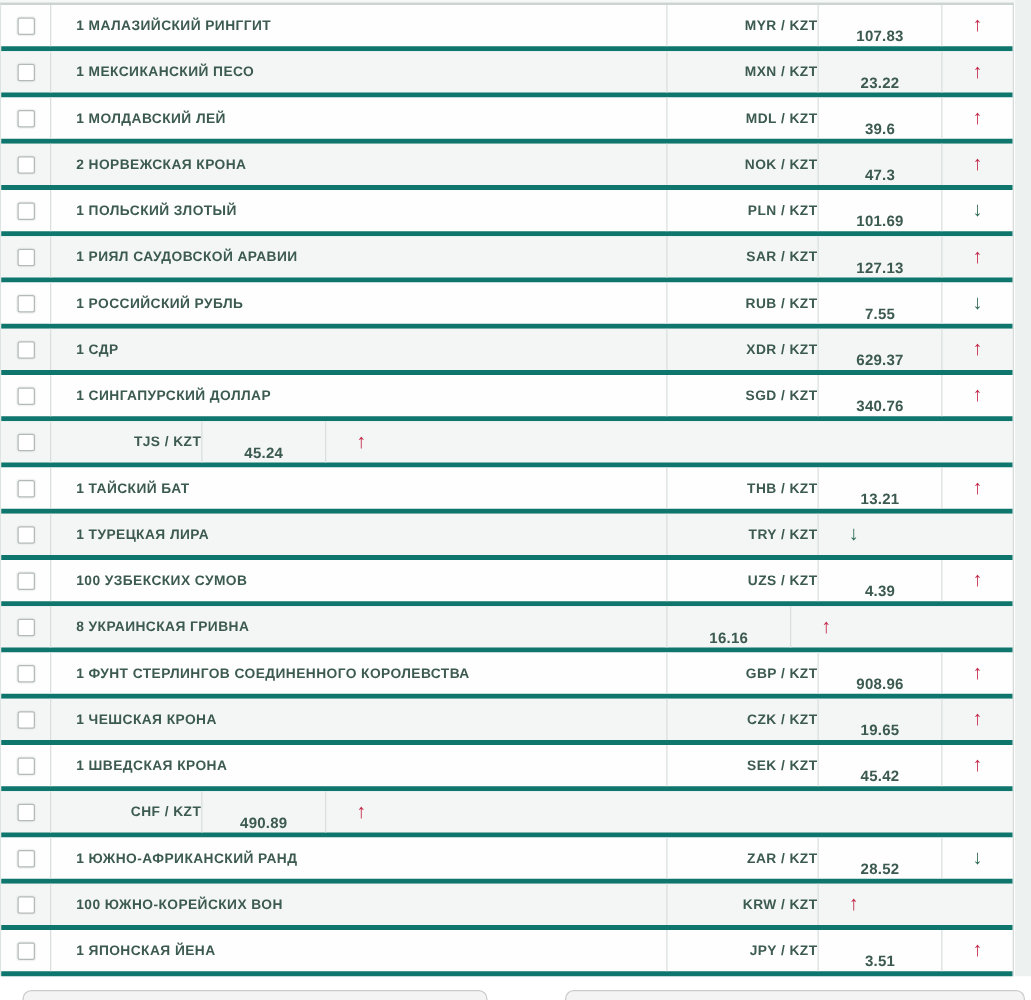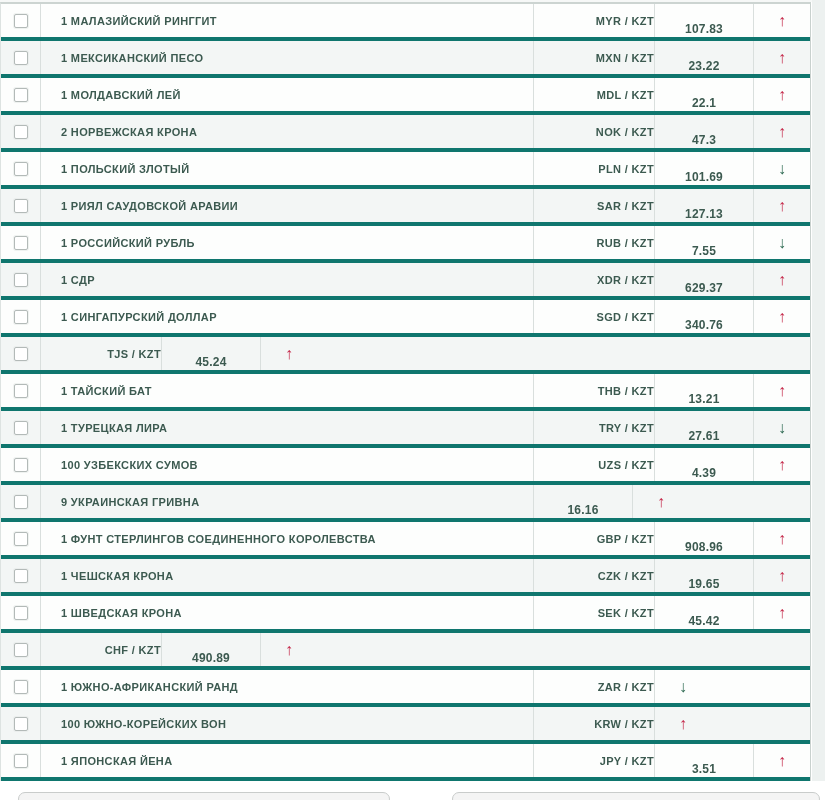--- a/index.html
+++ b/index.html
@@ -86,21 +86,21 @@
     <div class="cell c-check">
       <span class="checkbox"></span>
     </div>
     <div class="cell c-name">
       <span class="txt name">1 МОЛДАВСКИЙ ЛЕЙ</span>
     </div>
     <div class="cell c-pair">
       <span class="txt pair">MDL / KZT</span>
     </div>
     <div class="cell c-rate">
-      <span class="txt rate">22.1</span>
+      <span class="txt rate">39.6</span>
     </div>
     <div class="cell c-trend">
       <span class="trend up">↑</span>
     </div>
   </div>
 
   <div class="row">
     <div class="cell c-check">
       <span class="checkbox"></span>
     </div>
@@ -244,23 +244,20 @@
   <div class="row">
     <div class="cell c-check">
       <span class="checkbox"></span>
     </div>
     <div class="cell c-name">
       <span class="txt name">1 ТУРЕЦКАЯ ЛИРА</span>
     </div>
     <div class="cell c-pair">
       <span class="txt pair">TRY / KZT</span>
     </div>
-    <div class="cell c-rate">
-      <span class="txt rate">27.61</span>
-    </div>
     <div class="cell c-trend">
       <span class="trend down">↓</span>
     </div>
   </div>
 
   <div class="row">
     <div class="cell c-check">
       <span class="checkbox"></span>
     </div>
     <div class="cell c-name">
@@ -275,21 +272,21 @@
     <div class="cell c-trend">
       <span class="trend up">↑</span>
     </div>
   </div>
 
   <div class="row">
     <div class="cell c-check">
       <span class="checkbox"></span>
     </div>
     <div class="cell c-name">
-      <span class="txt name">9 УКРАИНСКАЯ ГРИВНА</span>
+      <span class="txt name">8 УКРАИНСКАЯ ГРИВНА</span>
     </div>
     <div class="cell c-rate">
       <span class="txt rate">16.16</span>
     </div>
     <div class="cell c-trend">
       <span class="trend up">↑</span>
     </div>
   </div>
 
   <div class="row">
@@ -363,20 +360,23 @@
 
   <div class="row">
     <div class="cell c-check">
       <span class="checkbox"></span>
     </div>
     <div class="cell c-name">
       <span class="txt name">1 ЮЖНО-АФРИКАНСКИЙ РАНД</span>
     </div>
     <div class="cell c-pair">
       <span class="txt pair">ZAR / KZT</span>
+    </div>
+    <div class="cell c-rate">
+      <span class="txt rate">28.52</span>
     </div>
     <div class="cell c-trend">
       <span class="trend down">↓</span>
     </div>
   </div>
 
   <div class="row">
     <div class="cell c-check">
       <span class="checkbox"></span>
     </div>

